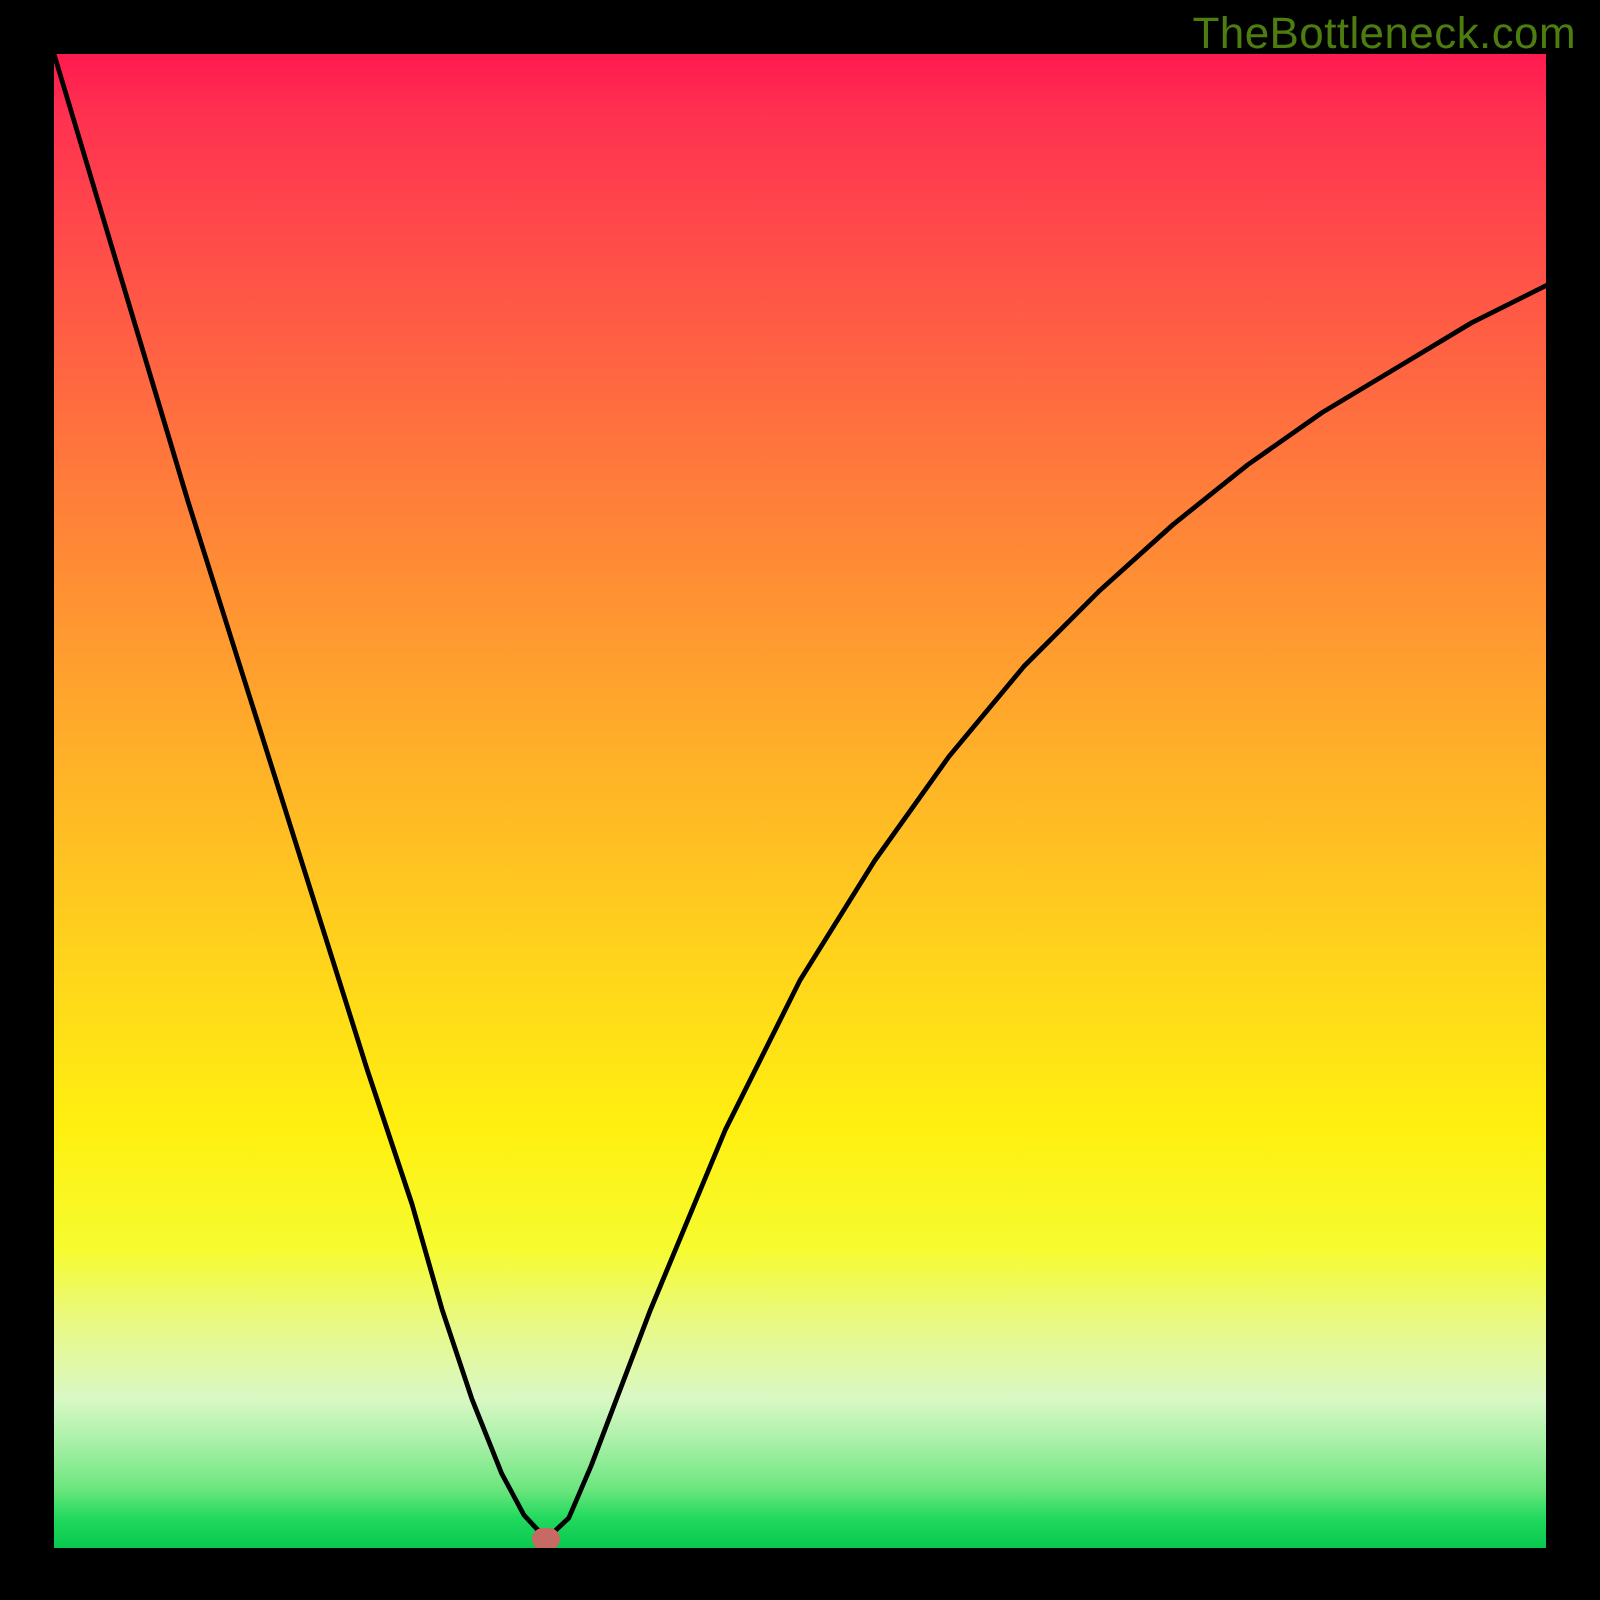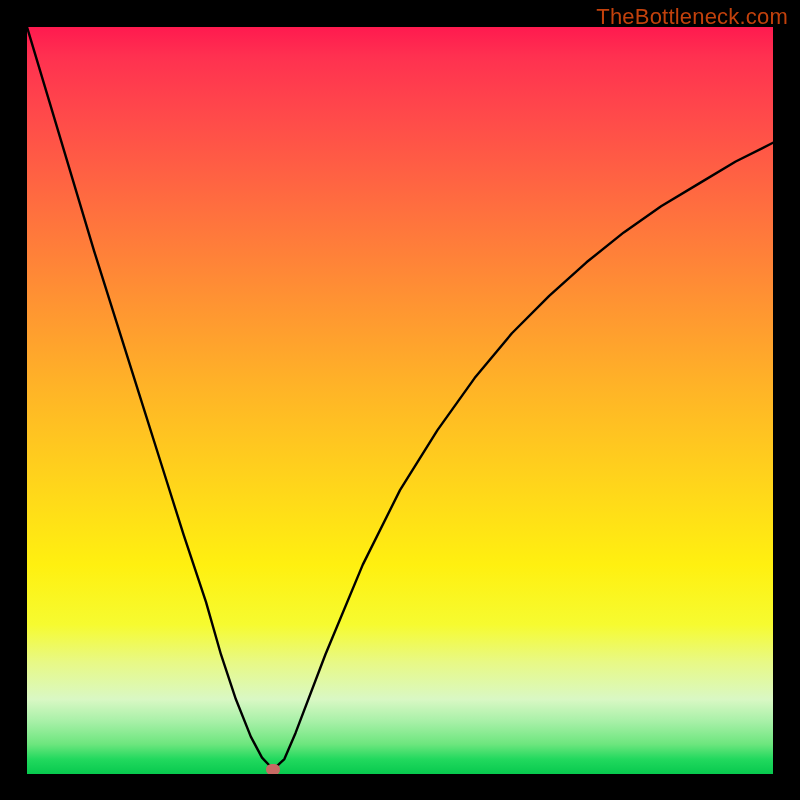--- a/index.html
+++ b/index.html
@@ -61,21 +61,21 @@
   }
   .marker {
     position: absolute;
     background: #c76a64;
     border-radius: 6px;
   }
   .watermark {
     position: absolute;
     top: 4px;
     right: 12px;
-    color: #c2410c;
+    color: #4d7c0f;
     font-size: 22px;
     font-weight: 500;
     letter-spacing: 0.2px;
     user-select: none;
   }
 </style>
 </head>
 <body>
 
 <div class="frame">

